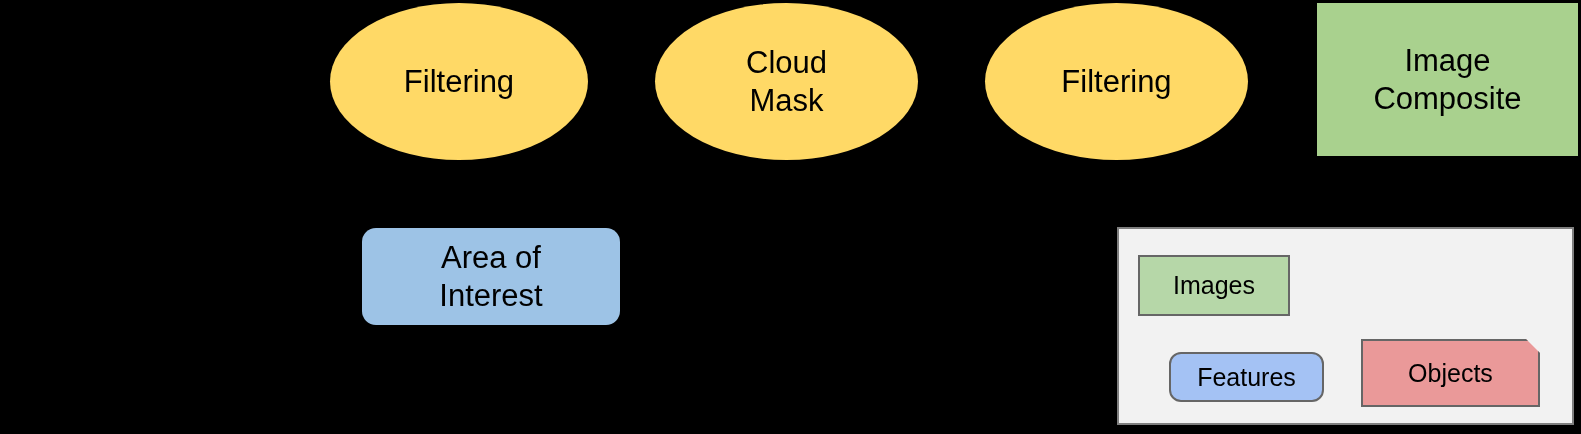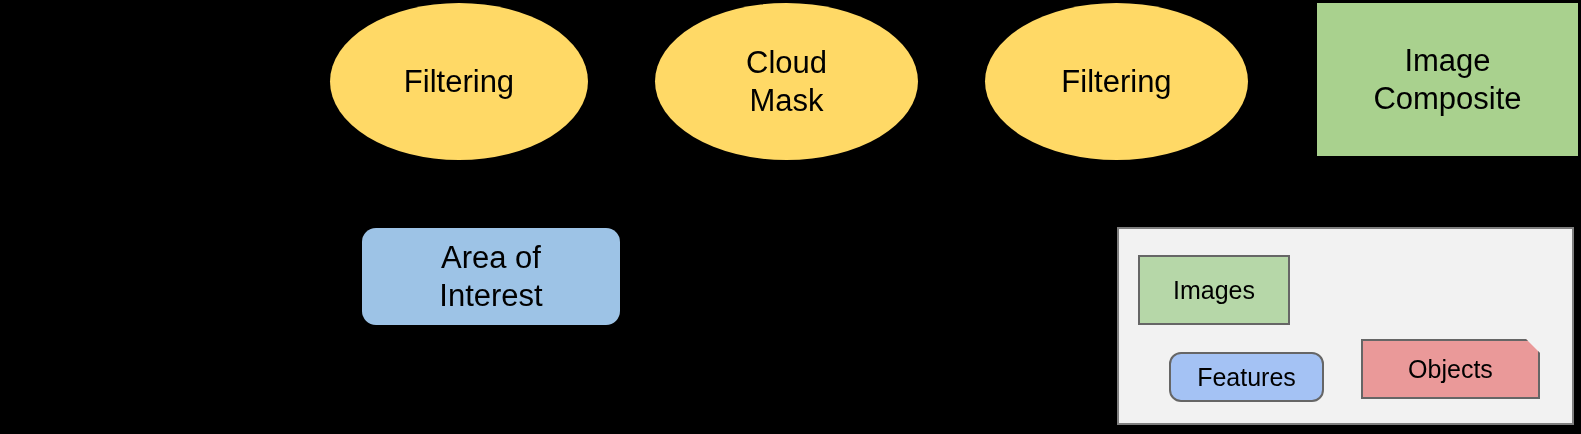--- a/index.html
+++ b/index.html
@@ -80,21 +80,21 @@
     align-items: center;
     justify-content: center;
     text-align: center;
     color: #000000;
     font-size: 25px;
     box-sizing: border-box;
   }
 
   .legend-images {
     left: 19px; top: 26px;
-    width: 152px; height: 70px;
+    width: 152px; height: 61px;
     background: #B6D7A8;
     border: 2px solid #666666;
   }
 
   .legend-features {
     left: 29px; top: 123px;
     width: 155px; height: 50px;
     background: #A4C2F4;
     border: 2px solid #666666;
     border-radius: 12px;
@@ -104,21 +104,21 @@
   .legend-functions {
     left: 218px; top: 31px;
     width: 222px; height: 53px;
     background: #FCE5A0;
     border: 2px solid #666666;
     border-radius: 50%;
   }
 
   .legend-objects {
     left: 242px; top: 110px;
-    width: 179px; height: 60px;
+    width: 179px; height: 68px;
     background: #EA9999;
     border: 2px solid #666666;
     clip-path: polygon(0 0, calc(100% - 14px) 0, 100% 14px, 100% 100%, 0 100%);
   }
   .legend-objects .objects-label {
     width: 100%;
     text-align: center;
   }
 </style>
 </head>

